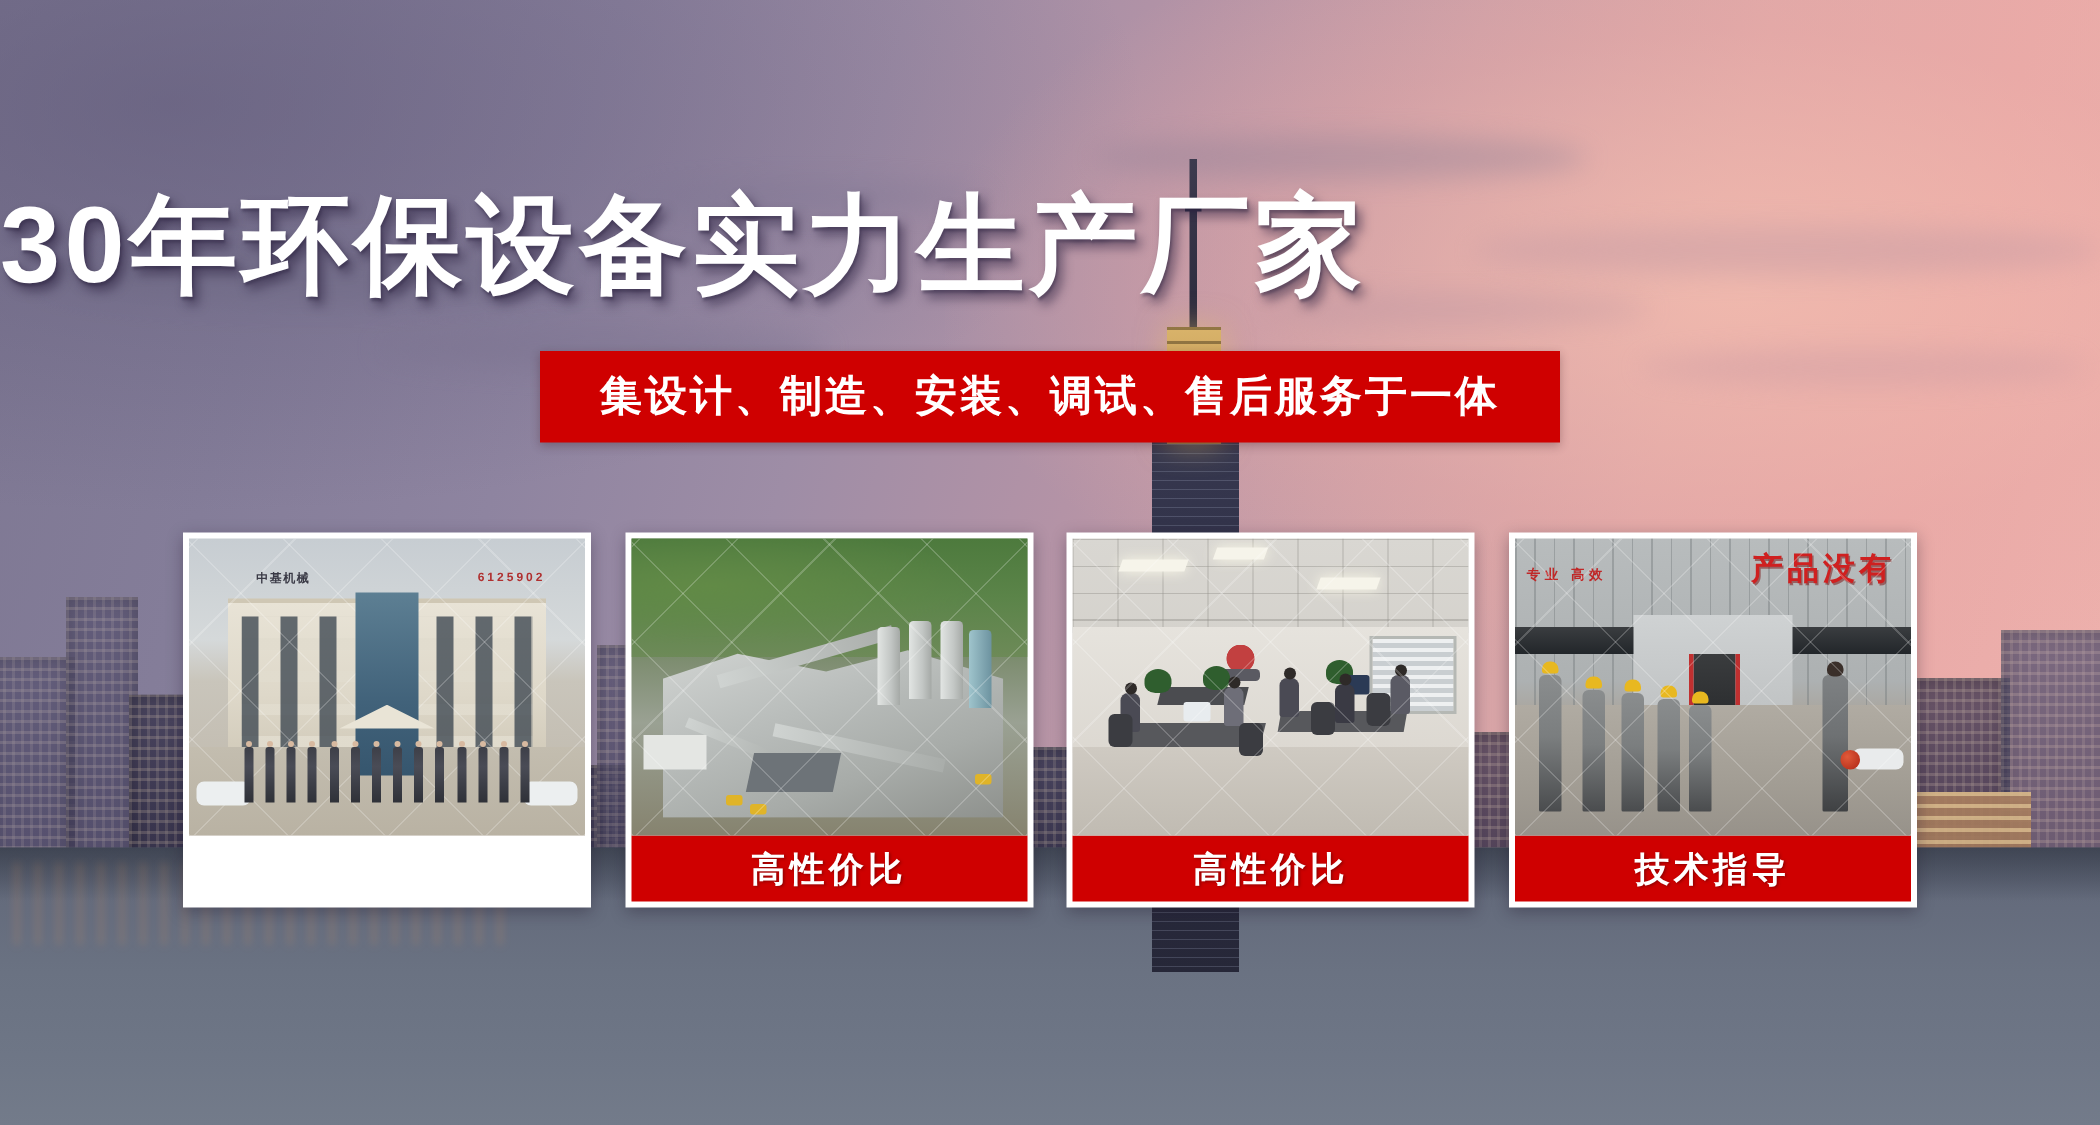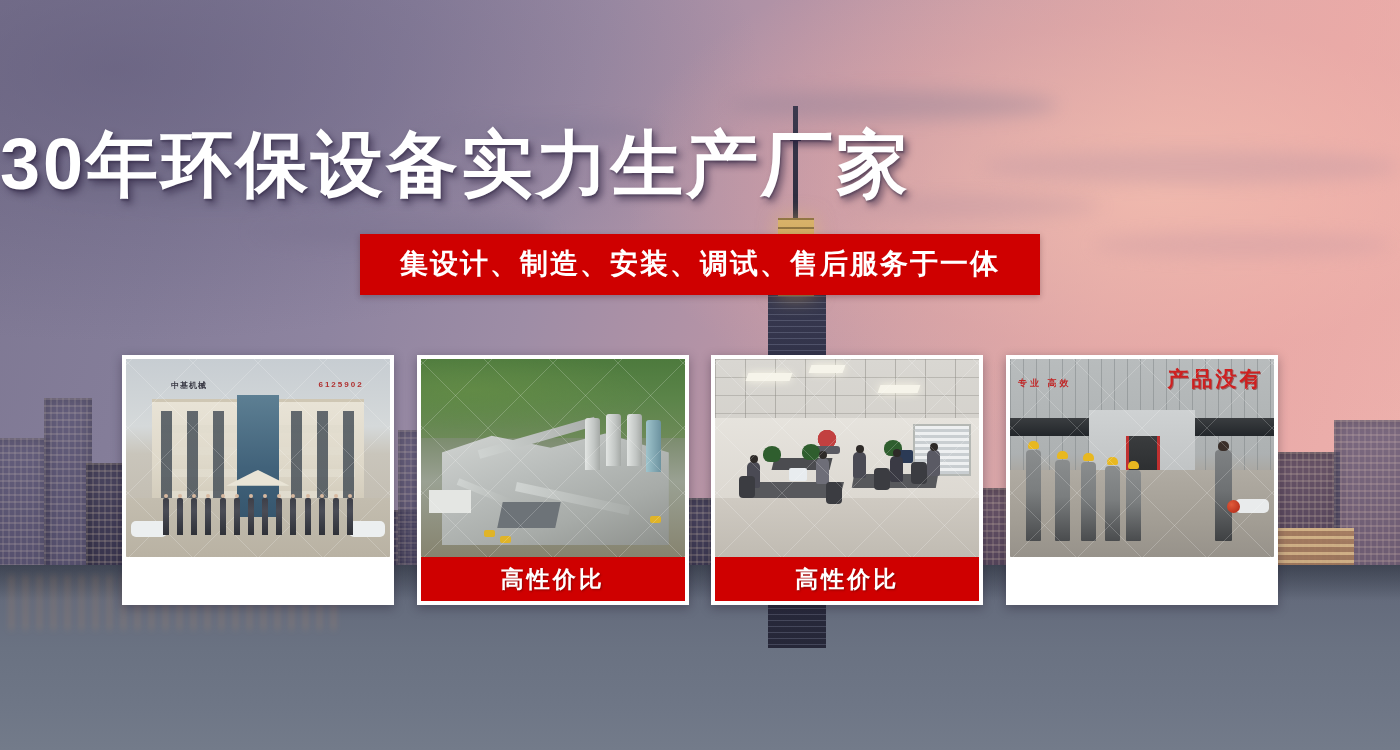--- a/index.html
+++ b/index.html
@@ -526,16 +526,17 @@
         <div class="ground4"></div>
         <div class="car4"></div>
         <div class="worker w1"></div>
         <div class="worker w2"></div>
         <div class="worker w3"></div>
         <div class="worker w4"></div>
         <div class="worker w5"></div>
         <div class="boss"></div>
         <div class="helmet"></div>
       </div>
+      <div class="label">技术指导</div>
     </div>
 
   </div>
 </div>
 
 </body></html>

